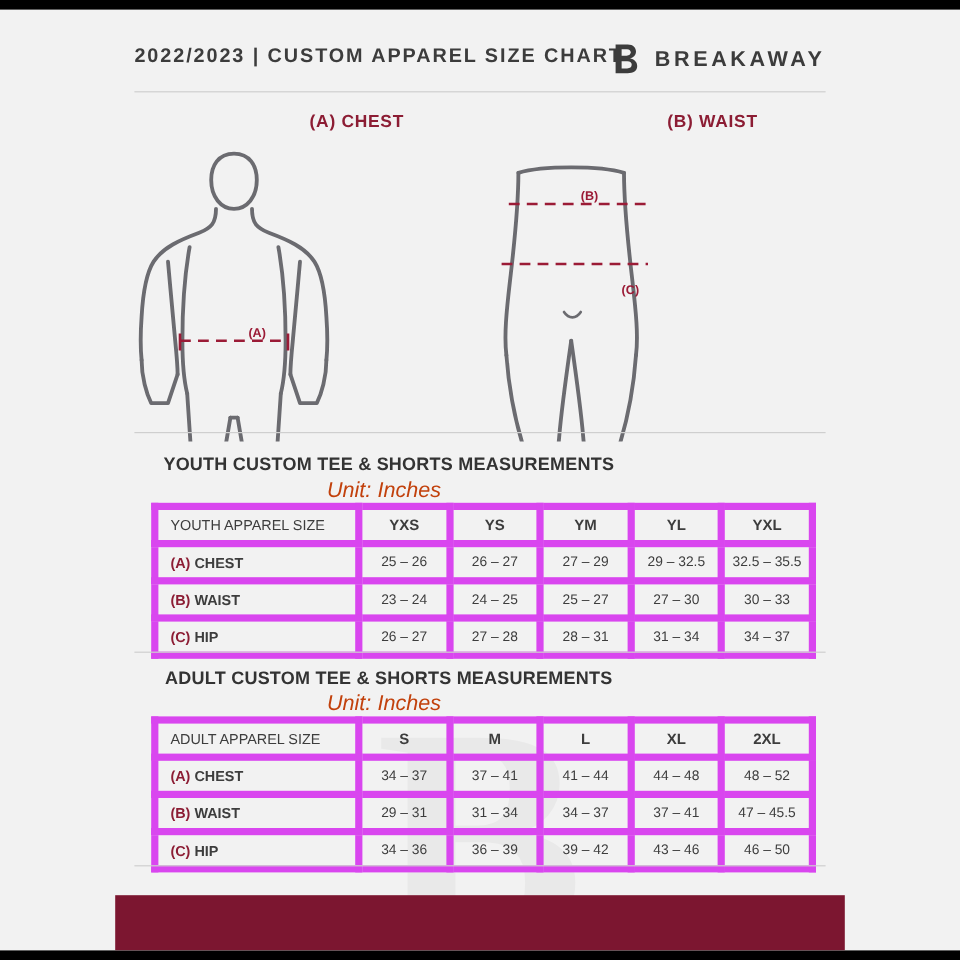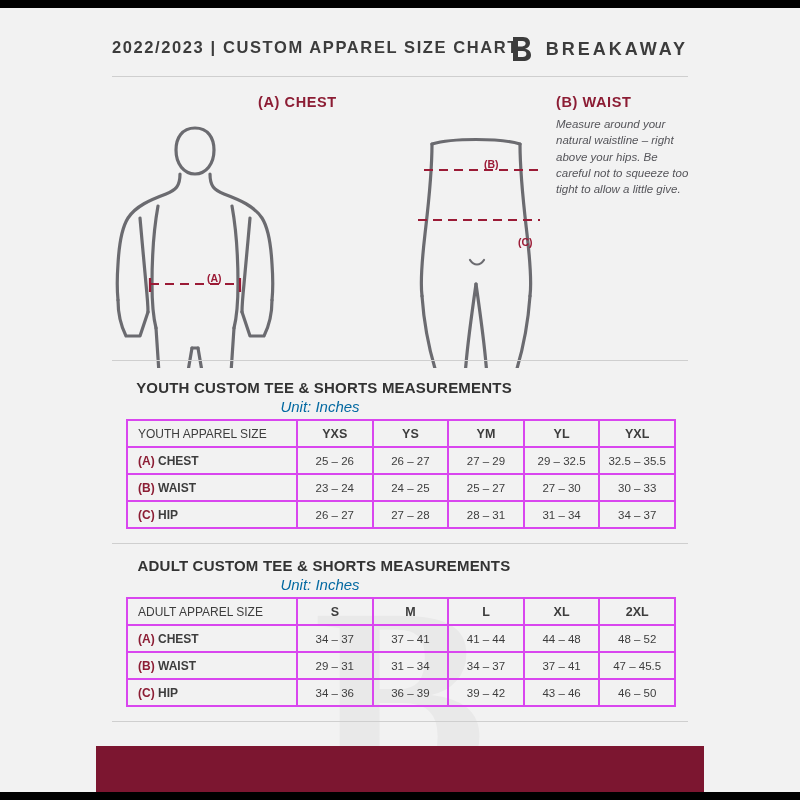--- a/index.html
+++ b/index.html
@@ -125,34 +125,34 @@
     text-align: center;
     font-size: 15px;
     font-weight: bold;
     color: #333;
     letter-spacing: 0.2px;
   }
   .sec-unit {
     position: absolute;
     width: 640px;
     text-align: center;
-    font-size: 15px;
+    font-size: 18px;
     font-style: italic;
-    color: #0369a1;
+    color: #c2410c;
   }
   
   table.size {
     position: absolute;
     left: 126px;
     width: 548px;
     border-collapse: collapse;
     table-layout: fixed;
   }
   table.size th, table.size td {
-    border: 2px solid #d946ef;
+    border: 6px solid #d946ef;
     height: 25px;
     font-size: 12px;
     color: #3d3d3d;
     text-align: center;
     padding: 0;
   }
   table.size th.rowhead, table.size td.rowhead {
     text-align: left;
     padding-left: 10px;
     font-weight: bold;
@@ -261,21 +261,20 @@
 
     <div class="meas-label" style="left:207px; top:194px;">(A)</div>
     <div class="meas-label" style="left:484px; top:80px;">(B)</div>
     <div class="meas-label" style="left:518px; top:158px;">(C)</div>
 
     <div class="callout" id="callout-chest">
       <p class="callout-title">(A) CHEST</p>
     </div>
     <div class="callout" id="callout-waist">
       <p class="callout-title">(B) WAIST</p>
-      <p class="callout-body">Measure around your natural waistline – right above your hips. Be careful not to squeeze too tight to allow a little give.</p>
     </div>
   </div>
 
   <div class="sec-rule" style="top:352px;"></div>
 
   <div class="sec-title" style="top:371px;">YOUTH CUSTOM TEE &amp; SHORTS MEASUREMENTS</div>
   <div class="sec-unit" style="top:390px;">Unit: Inches</div>
 
   <table class="size" style="top:411px;">
     <colgroup>

